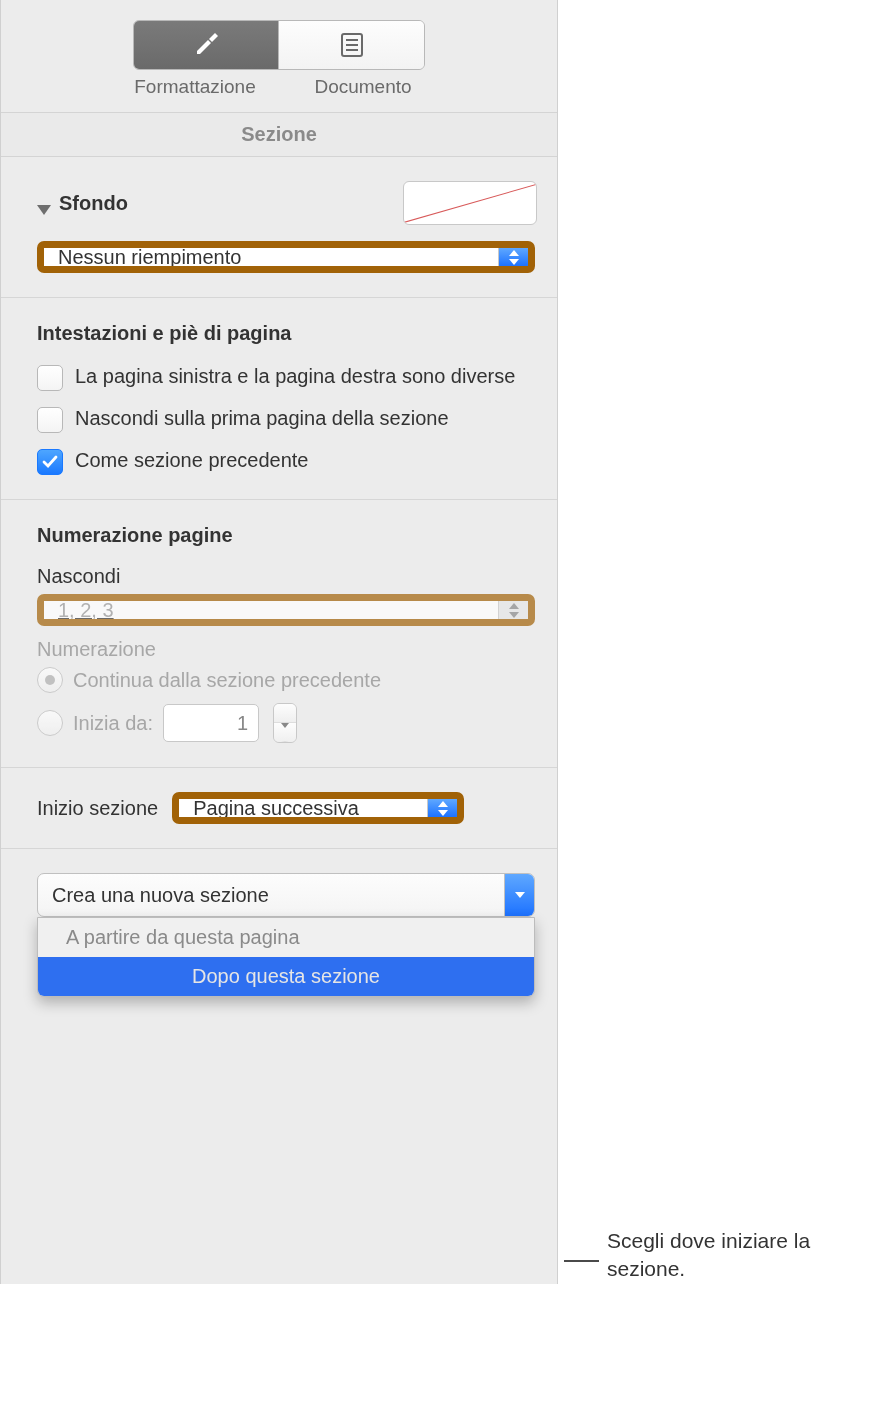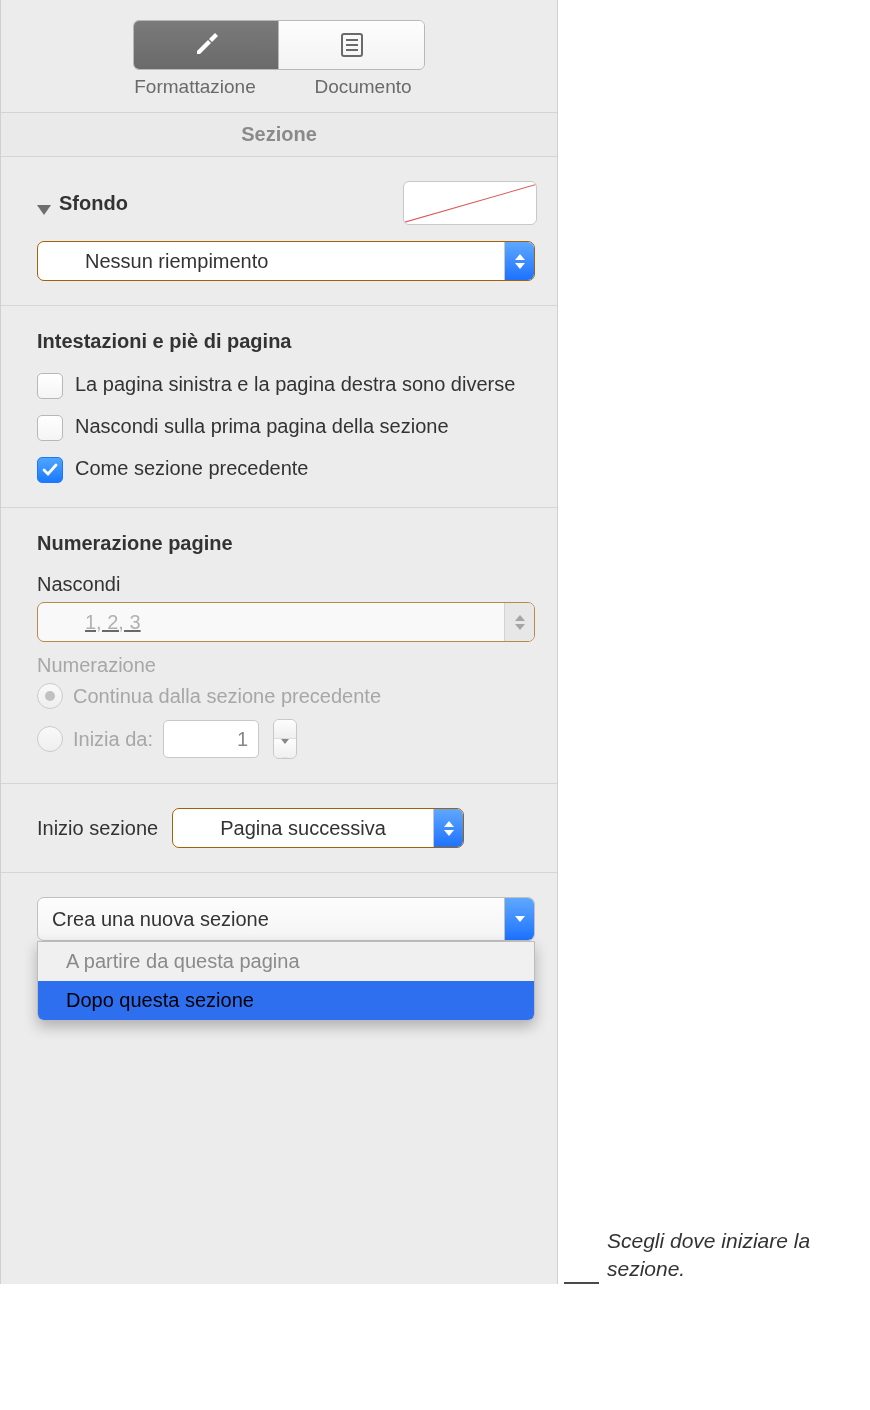--- a/index.html
+++ b/index.html
@@ -90,26 +90,25 @@
   content: '';
   position: absolute;
   top: 50%; left: -15%;
   width: 130%; height: 1px;
   background: #d85a5a;
   transform: rotate(-16deg);
 }
 .popup {
   display: flex;
   background: #fff;
-  border: 1px solid #a16207;
+  border: 7px solid #a16207;
   border-radius: 7px;
-  height: 40px;
+  height: 32px;
   overflow: hidden;
   width: 498px;
-  padding-left: 33px;
 }
 .popup-label {
   flex: 1;
   display: flex;
   align-items: center;
   padding-left: 14px;
   font-size: 20px;
 }
 .popup-arrows {
   width: 30px;
@@ -249,34 +248,34 @@
   box-shadow: 0 6px 14px rgba(0,0,0,0.25);
   overflow: hidden;
 }
 .menu-item {
   padding: 8px 28px;
   font-size: 20px;
   color: #8a8a8a;
 }
 .menu-item.highlighted {
   background: #2e6ff0;
-  color: #000000;
+  color: #e5e5e5;
+  text-align: center;
 }
 .truncated-text {
   padding: 0 36px 20px 74px;
   font-size: 20px;
   color: #333;
   text-align: center;
 }
 .callout {
   width: 300px;
   padding: 32px 0 0 6px;
   display: flex;
-  align-items: flex-end;
-  font-style: italic;
+  align-items: center;
 }
 .callout-line {
   width: 40px;
   height: 2px;
   background: #4a4a4a;
   margin-top: 12px;
 }
 .callout-text {
   font-size: 21px;
   color: #333;

